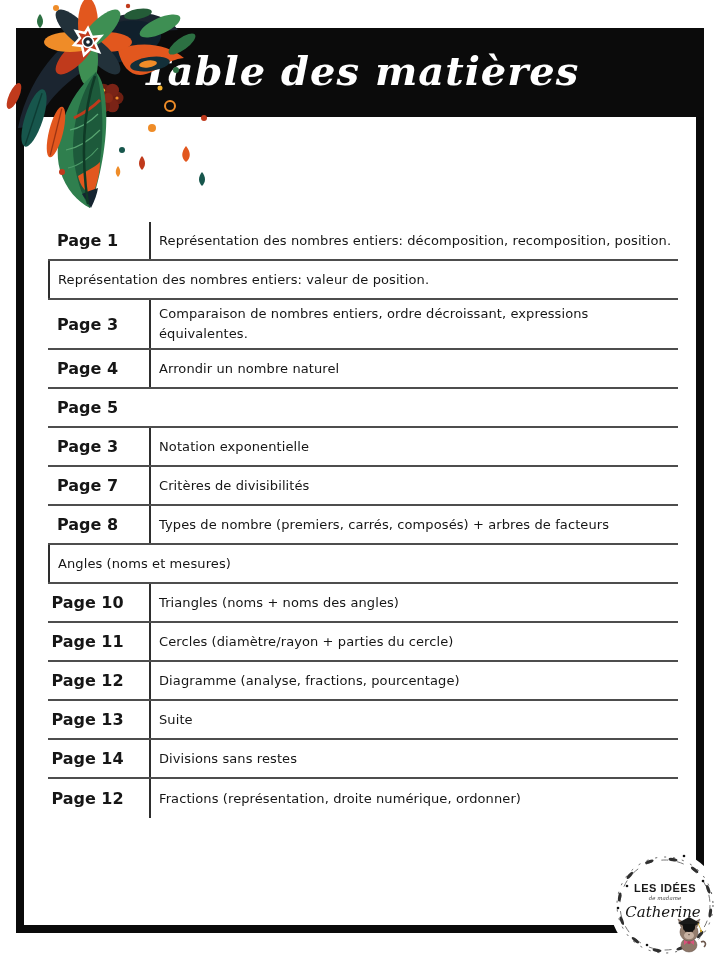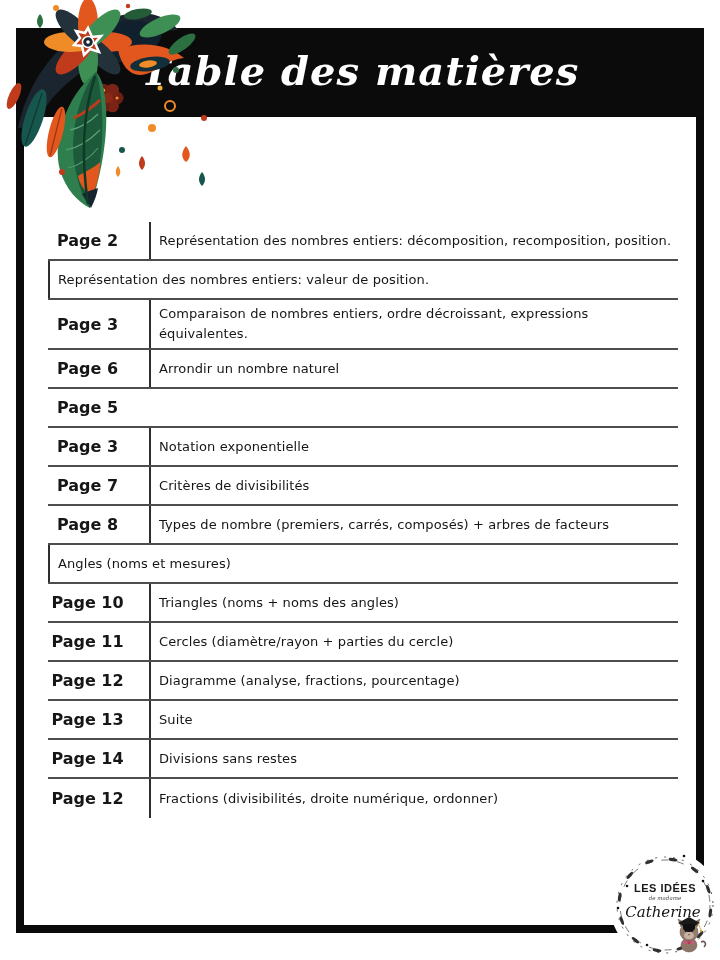--- a/index.html
+++ b/index.html
@@ -59,35 +59,35 @@
 <div class="stage">
 
   <div class="frame"></div>
 
   <div class="banner">
     <div class="title">Table des matières</div>
   </div>
 
   <div class="toc">
     <div class="row">
-      <div class="cell page">Page 2</div>
+      <div class="cell page">Page 1</div>
       <div class="cell desc">Représentation des nombres entiers: décomposition, recomposition, position.</div>
     </div>
 
     <div class="row">
       <div class="cell desc">Représentation des nombres entiers: valeur de position.</div>
     </div>
 
     <div class="row">
       <div class="cell page">Page 3</div>
       <div class="cell desc">Comparaison de nombres entiers, ordre décroissant, expressions équivalentes.</div>
     </div>
 
     <div class="row">
-      <div class="cell page">Page 6</div>
+      <div class="cell page">Page 4</div>
       <div class="cell desc">Arrondir un nombre naturel</div>
     </div>
 
     <div class="row">
       <div class="cell page">Page 5</div>
     </div>
 
     <div class="row">
       <div class="cell page">Page 3</div>
       <div class="cell desc">Notation exponentielle</div>
@@ -127,21 +127,21 @@
       <div class="cell desc">Suite</div>
     </div>
 
     <div class="row">
       <div class="cell page">Page 14</div>
       <div class="cell desc">Divisions sans restes</div>
     </div>
 
     <div class="row">
       <div class="cell page">Page 12</div>
-      <div class="cell desc">Fractions (divisibilités, droite numérique, ordonner)</div>
+      <div class="cell desc">Fractions (représentation, droite numérique, ordonner)</div>
     </div>
   </div>
 
   <svg class="feather-art" viewBox="0 0 230 220" aria-hidden="true">
     <g>
       <path d="M18,128 C30,70 70,28 118,16 C150,8 170,18 178,30 C150,30 140,44 120,52 C90,64 60,84 44,110 C36,122 26,128 18,128 Z" fill="#1b2530"></path>
       <ellipse cx="120" cy="42" rx="42" ry="20" fill="#10202c" transform="rotate(-12 120 42)"></ellipse>
     </g>
     <g>
       <path d="M118,50 C140,40 168,44 184,58 C166,60 160,70 146,74 C132,78 122,68 118,50 Z" fill="#e2571e"></path>

